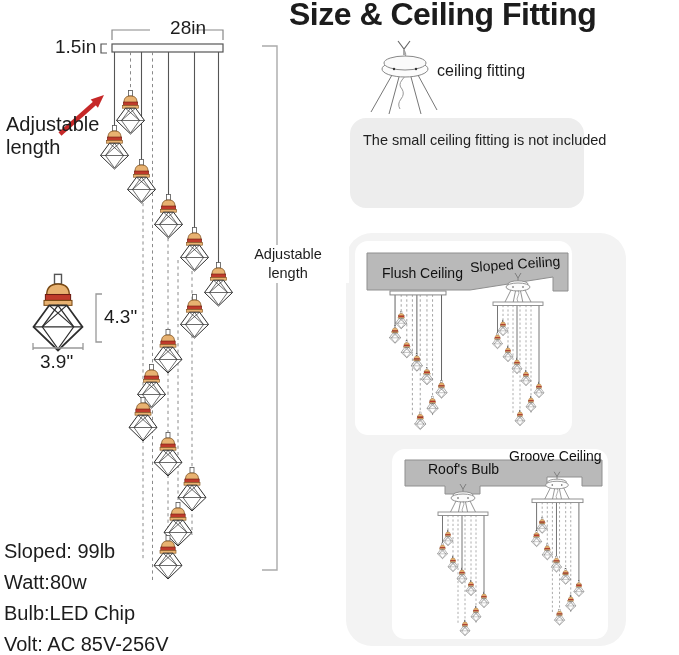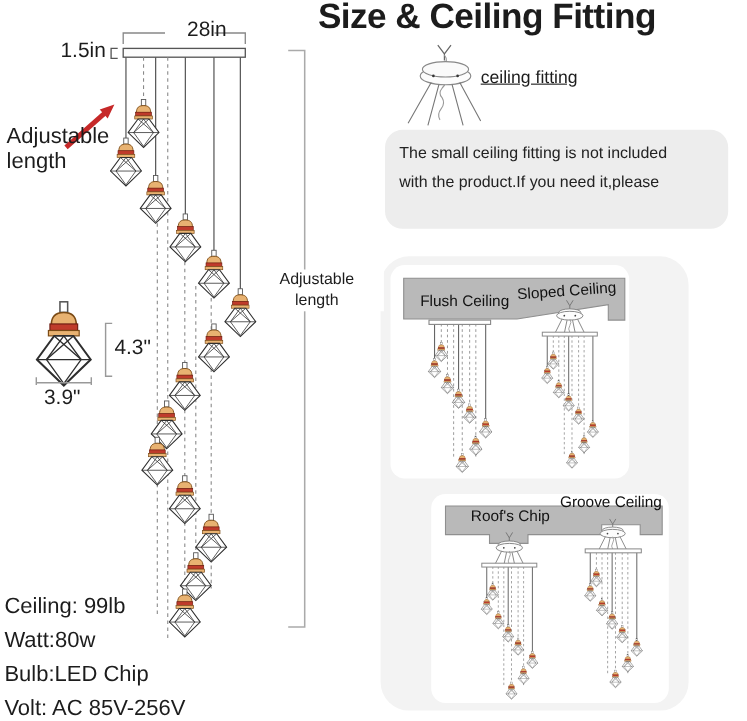--- a/index.html
+++ b/index.html
@@ -1,57 +1,56 @@
 <!DOCTYPE html>
 <html><head>
 <meta charset="utf-8">
 <style>
   html,body{margin:0;padding:0;background:#fff;}
   .page{position:relative;width:679px;height:655px;background:#fff;overflow:hidden;
         font-family:"Liberation Sans",sans-serif;color:#1c1c1c;}
   .abs{position:absolute;}
   
-  .notice-box{left:350px;top:118px;width:312px;height:90px;border-radius:16px;
+  .notice-box{left:350px;top:118px;width:234px;height:90px;border-radius:16px;
               background:#ededed;z-index:2;padding:9px 0 0 13px;box-sizing:border-box;}
   .notice-line{font-size:14.5px;line-height:26px;color:#222;white-space:nowrap;}
   .container{left:346px;top:233px;width:280px;height:413px;border-radius:26px;background:#f3f3f3;z-index:0;}
   .panel{background:#fff;border-radius:13px;z-index:0;position:absolute;}
   .panel1{left:355px;top:241px;width:217px;height:194px;}
   .panel2{left:392px;top:449px;width:216px;height:190px;}
   
   svg.drawing{position:absolute;left:0;top:0;z-index:1;}
   
   .txt{position:absolute;z-index:3;}
   .title{left:289px;top:-4px;font-size:32px;font-weight:bold;letter-spacing:-0.5px;white-space:nowrap;}
   .dim-28{left:140px;top:17px;width:66px;text-align:right;font-size:19px;}
   .dim-15{left:55px;top:36px;font-size:19px;}
   .callout{left:6px;top:113px;font-size:20px;line-height:23px;}
   .pend-h{left:104px;top:306px;font-size:19px;}
   .pend-w{left:40px;top:351px;font-size:19px;}
   .drop-note{left:227px;top:245px;width:122px;text-align:center;font-size:14.5px;line-height:19px;background:#fff;}
   .spec{left:4px;font-size:20px;white-space:nowrap;}
   .spec0{top:540px;} .spec1{top:571px;} .spec2{top:602px;} .spec3{top:633px;}
-  .fitting-label{left:437px;top:62px;font-size:16px;text-decoration:underline;}
+  .fitting-label{left:437px;top:62px;font-size:16px;}
   .banner-label{font-size:14px;color:#111;white-space:nowrap;}
   .lbl-flush{left:382px;top:265px;}
   .lbl-sloped{left:470px;top:256px;transform:rotate(-4deg);}
   .lbl-roof{left:428px;top:461px;}
   .lbl-groove{left:509px;top:448px;}
 </style>
 </head>
 <body>
 
 <div class="page">
 
   <div class="abs container"></div>
   <div class="abs panel panel1"></div>
   <div class="abs panel panel2"></div>
   <div class="abs notice-box">
     <div class="notice-line">The small ceiling fitting is not included</div>
-    <div class="notice-line">with the product.If you need it,please</div>
   </div>
 
   <svg class="drawing" width="679" height="655" viewBox="0 0 679 655">
     <defs>
 
       <g id="pend">
         <rect x="-2" y="-5.5" width="4" height="5.5" fill="#fff" stroke="#555" stroke-width="0.8"></rect>
         <path d="M-6.5,6.5 C-6.5,1.5 -4,0 0,0 C4,0 6.5,1.5 6.5,6.5 Z" fill="#e8b271" stroke="#7a4a15" stroke-width="0.8"></path>
         <rect x="-7.2" y="6" width="14.4" height="3.4" fill="#bf3b2b" stroke="#6e1d12" stroke-width="0.6"></rect>
         <rect x="-8" y="9.4" width="16" height="2.8" fill="#e8b271" stroke="#7a4a15" stroke-width="0.6"></rect>
@@ -164,25 +163,25 @@
   </div>
 
   <div class="txt pend-h">4.3"</div>
   <div class="txt pend-w">3.9"</div>
 
   <div class="txt drop-note">
     <div>Adjustable</div>
     <div>length</div>
   </div>
 
-  <div class="txt spec spec0">Ceiling: 99lb</div>
+  <div class="txt spec spec0">Sloped: 99lb</div>
   <div class="txt spec spec1">Watt:80w</div>
   <div class="txt spec spec2">Bulb:LED Chip</div>
   <div class="txt spec spec3">Volt: AC 85V-256V</div>
 
   <div class="txt fitting-label">ceiling fitting</div>
 
   <div class="txt banner-label lbl-flush">Flush Ceiling</div>
   <div class="txt banner-label lbl-sloped">Sloped Ceiling</div>
-  <div class="txt banner-label lbl-roof">Roof's Chip</div>
+  <div class="txt banner-label lbl-roof">Roof's Bulb</div>
   <div class="txt banner-label lbl-groove">Groove Ceiling</div>
 
 </div>
 
 </body></html>

